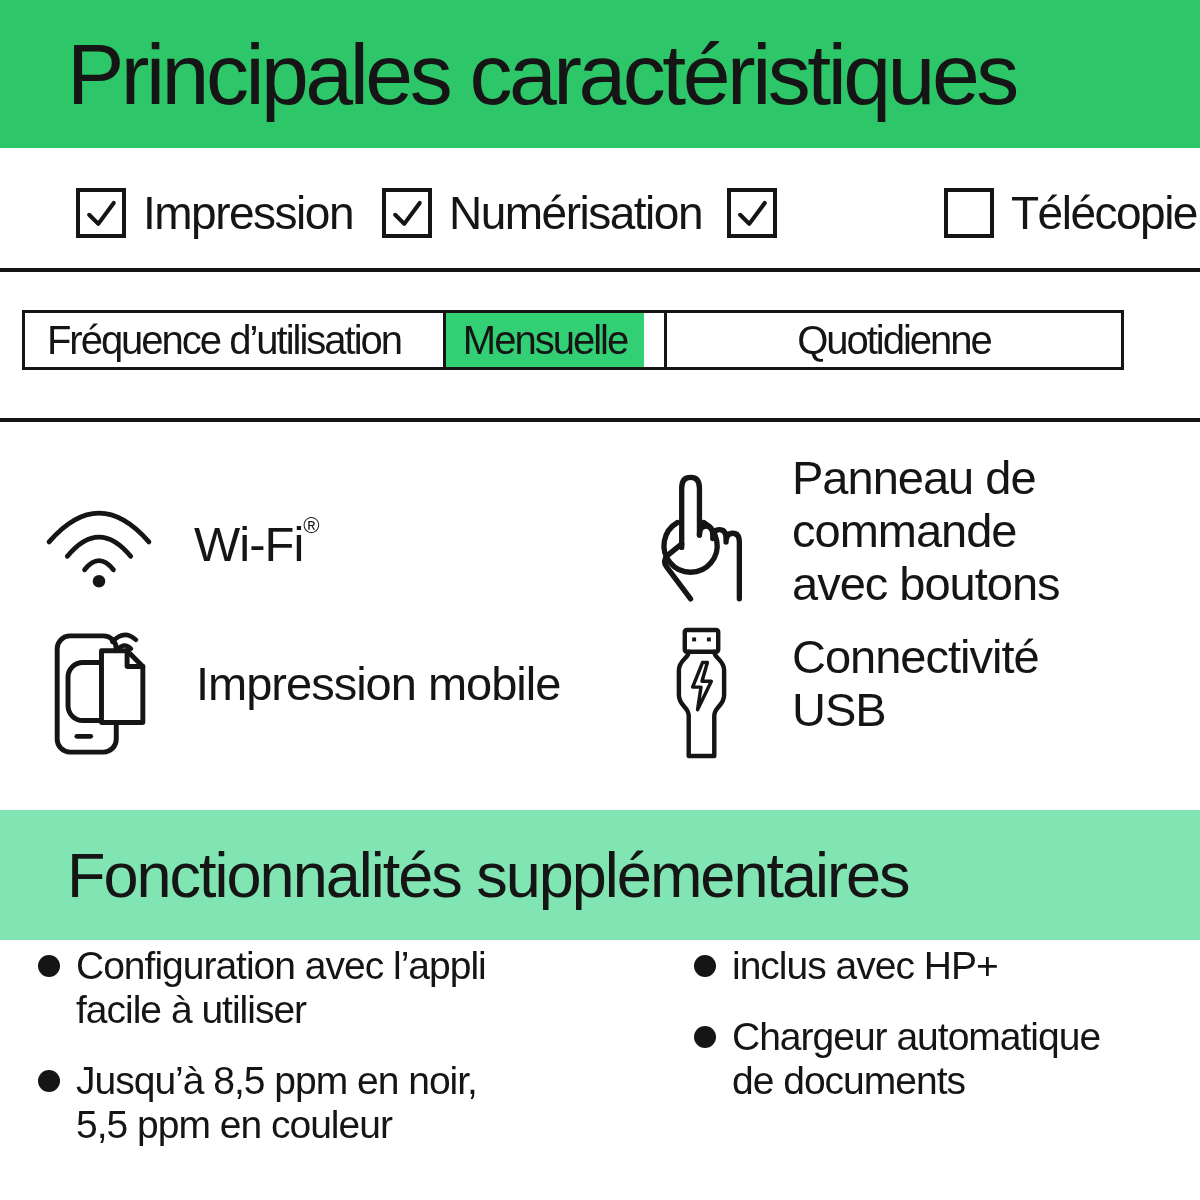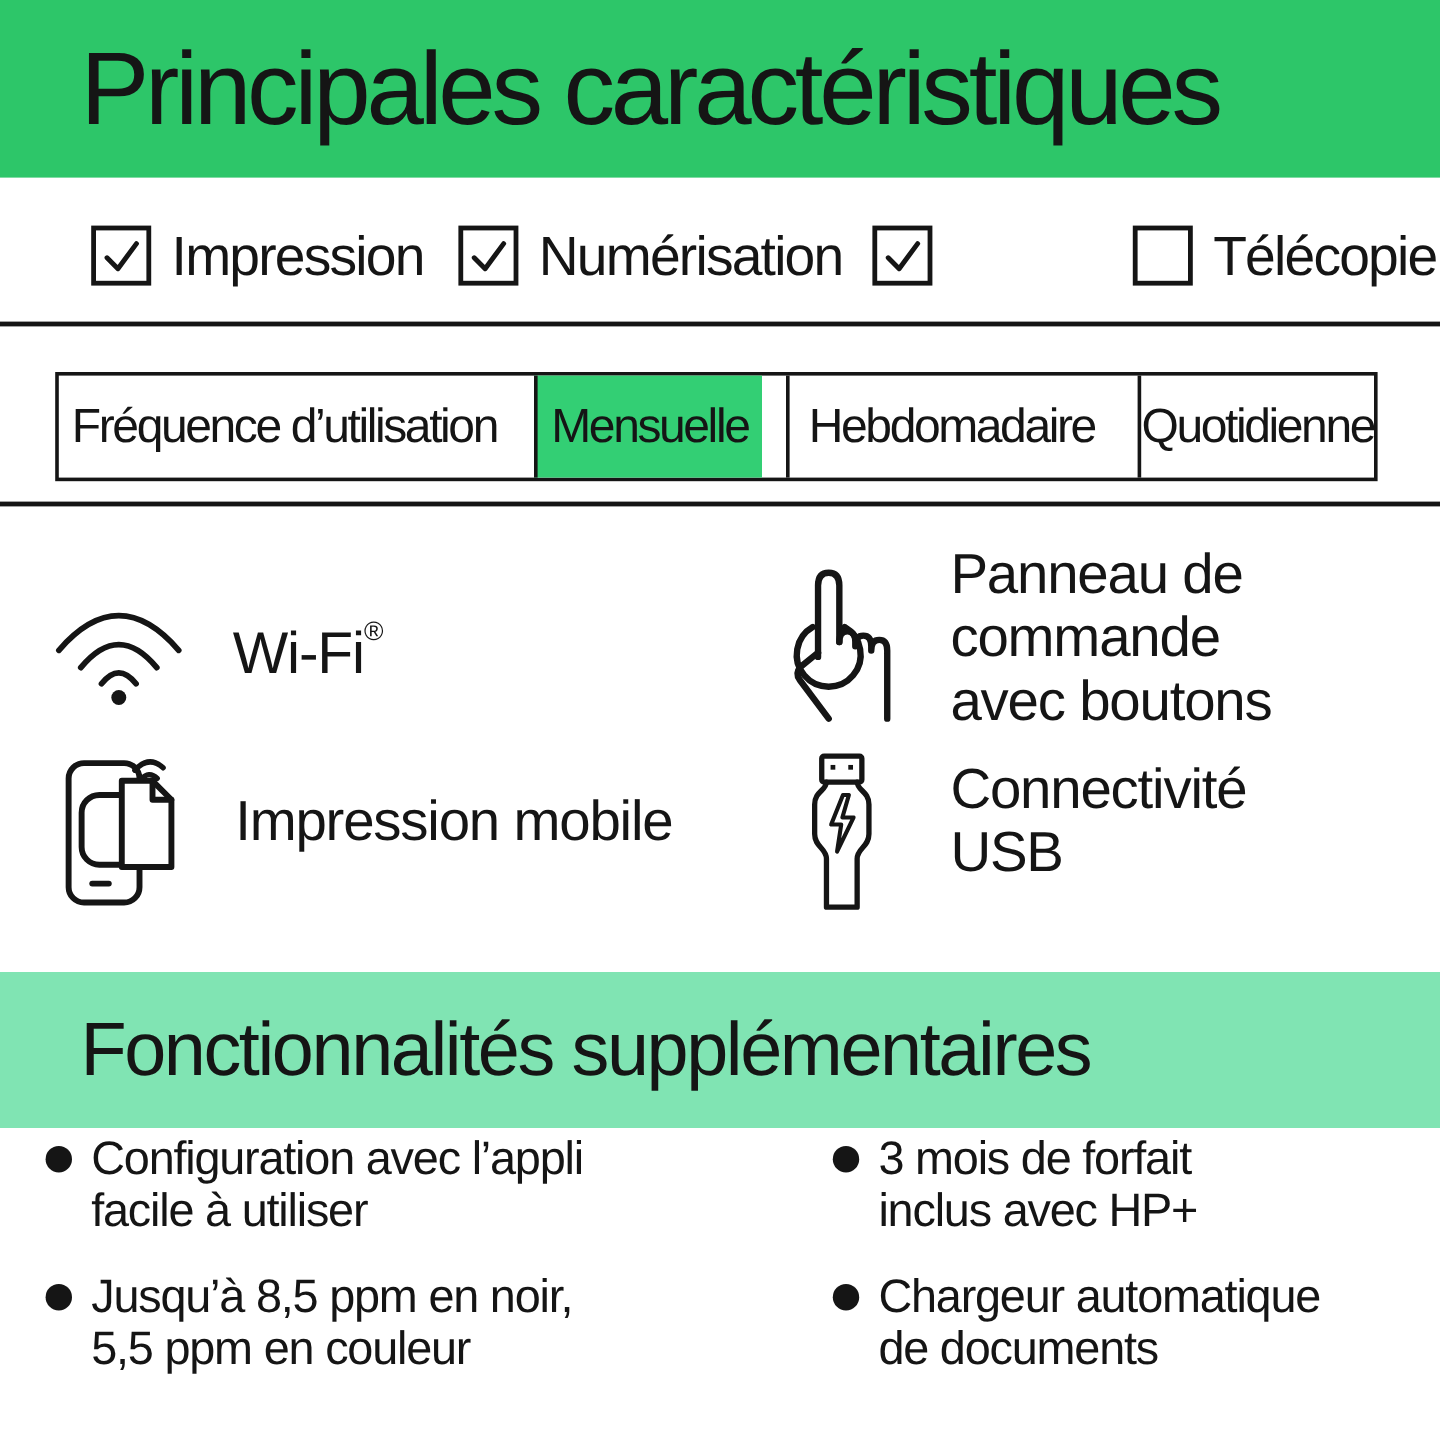--- a/index.html
+++ b/index.html
@@ -42,21 +42,21 @@
   }
   .checkbox svg{width:40px;height:40px;display:block;}
   .cap-label{font-size:46px;letter-spacing:-1.5px;white-space:nowrap;}
 
   
   .hr{left:0;width:1200px;height:4px;background:var(--ink);}
   .hr1{top:268px;} .hr2{top:418px;}
 
   
   .freq{
-    top:310px;left:46px;width:1102px;height:91px;
+    top:310px;left:22px;width:1102px;height:60px;
     border:3px solid var(--ink);display:flex;gap:20px;
   }
   .freq .cell{
     display:flex;align-items:center;justify-content:center;
     font-size:40px;letter-spacing:-2px;white-space:nowrap;
     border-left:3px solid var(--ink);height:100%;
   }
   .freq .cell:first-child{border-left:none;}
   .freq .c0{width:398px;} .freq .c1{width:201px;} .freq .c2{width:289px;} .freq .c3{flex:1;}
   .freq .selected{background:var(--green-sel);}
@@ -131,23 +131,20 @@
 </div>
 
 <div class="abs hr hr1"></div>
 
 <div class="abs freq">
   <div class="cell c0">
     <span>Fréquence d’utilisation</span>
   </div>
   <div class="cell c1 selected">
     <span>Mensuelle</span>
-  </div>
-  <div class="cell c2">
-    <span>Hebdomadaire</span>
   </div>
   <div class="cell c3">
     <span>Quotidienne</span>
   </div>
 </div>
 
 <div class="abs hr hr2"></div>
 
 <div class="abs icon wifi-icon">
   <svg viewBox="0 0 120 100">
@@ -222,21 +219,20 @@
       <span>Jusqu’à 8,5 ppm en noir,</span>
       <span>5,5 ppm en couleur</span>
     </div>
   </div>
 </div>
 
 <div class="abs extras-col extras-right">
   <div class="extra-item">
     <span class="bullet-dot"></span>
     <div class="extra-text">
-      <span>3 mois de forfait</span>
       <span>inclus avec HP+</span>
     </div>
   </div>
   <div class="extra-item">
     <span class="bullet-dot"></span>
     <div class="extra-text">
       <span>Chargeur automatique</span>
       <span>de documents</span>
     </div>
   </div>

